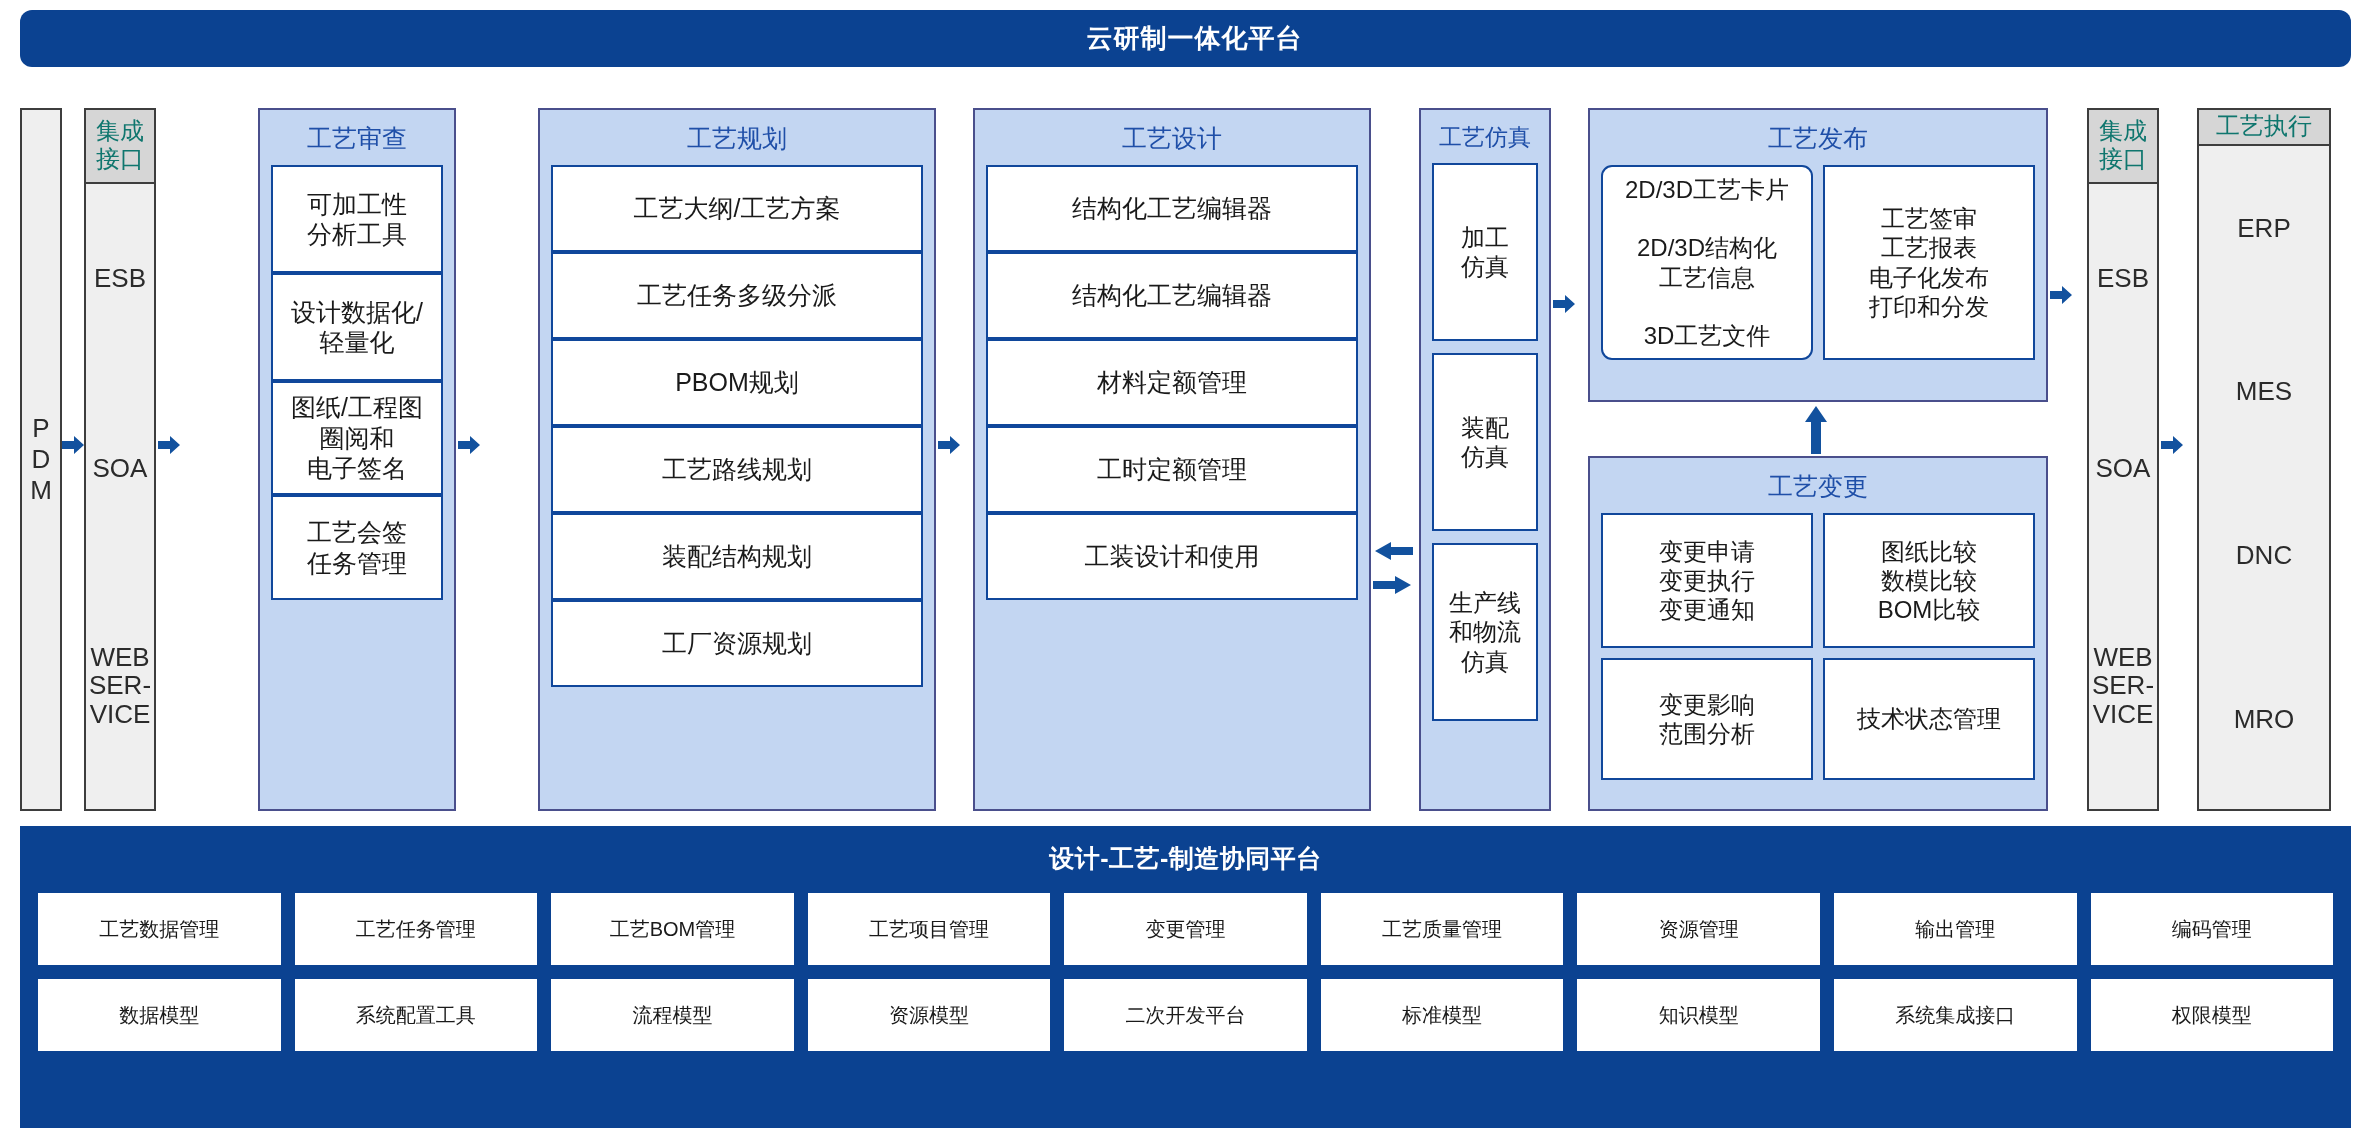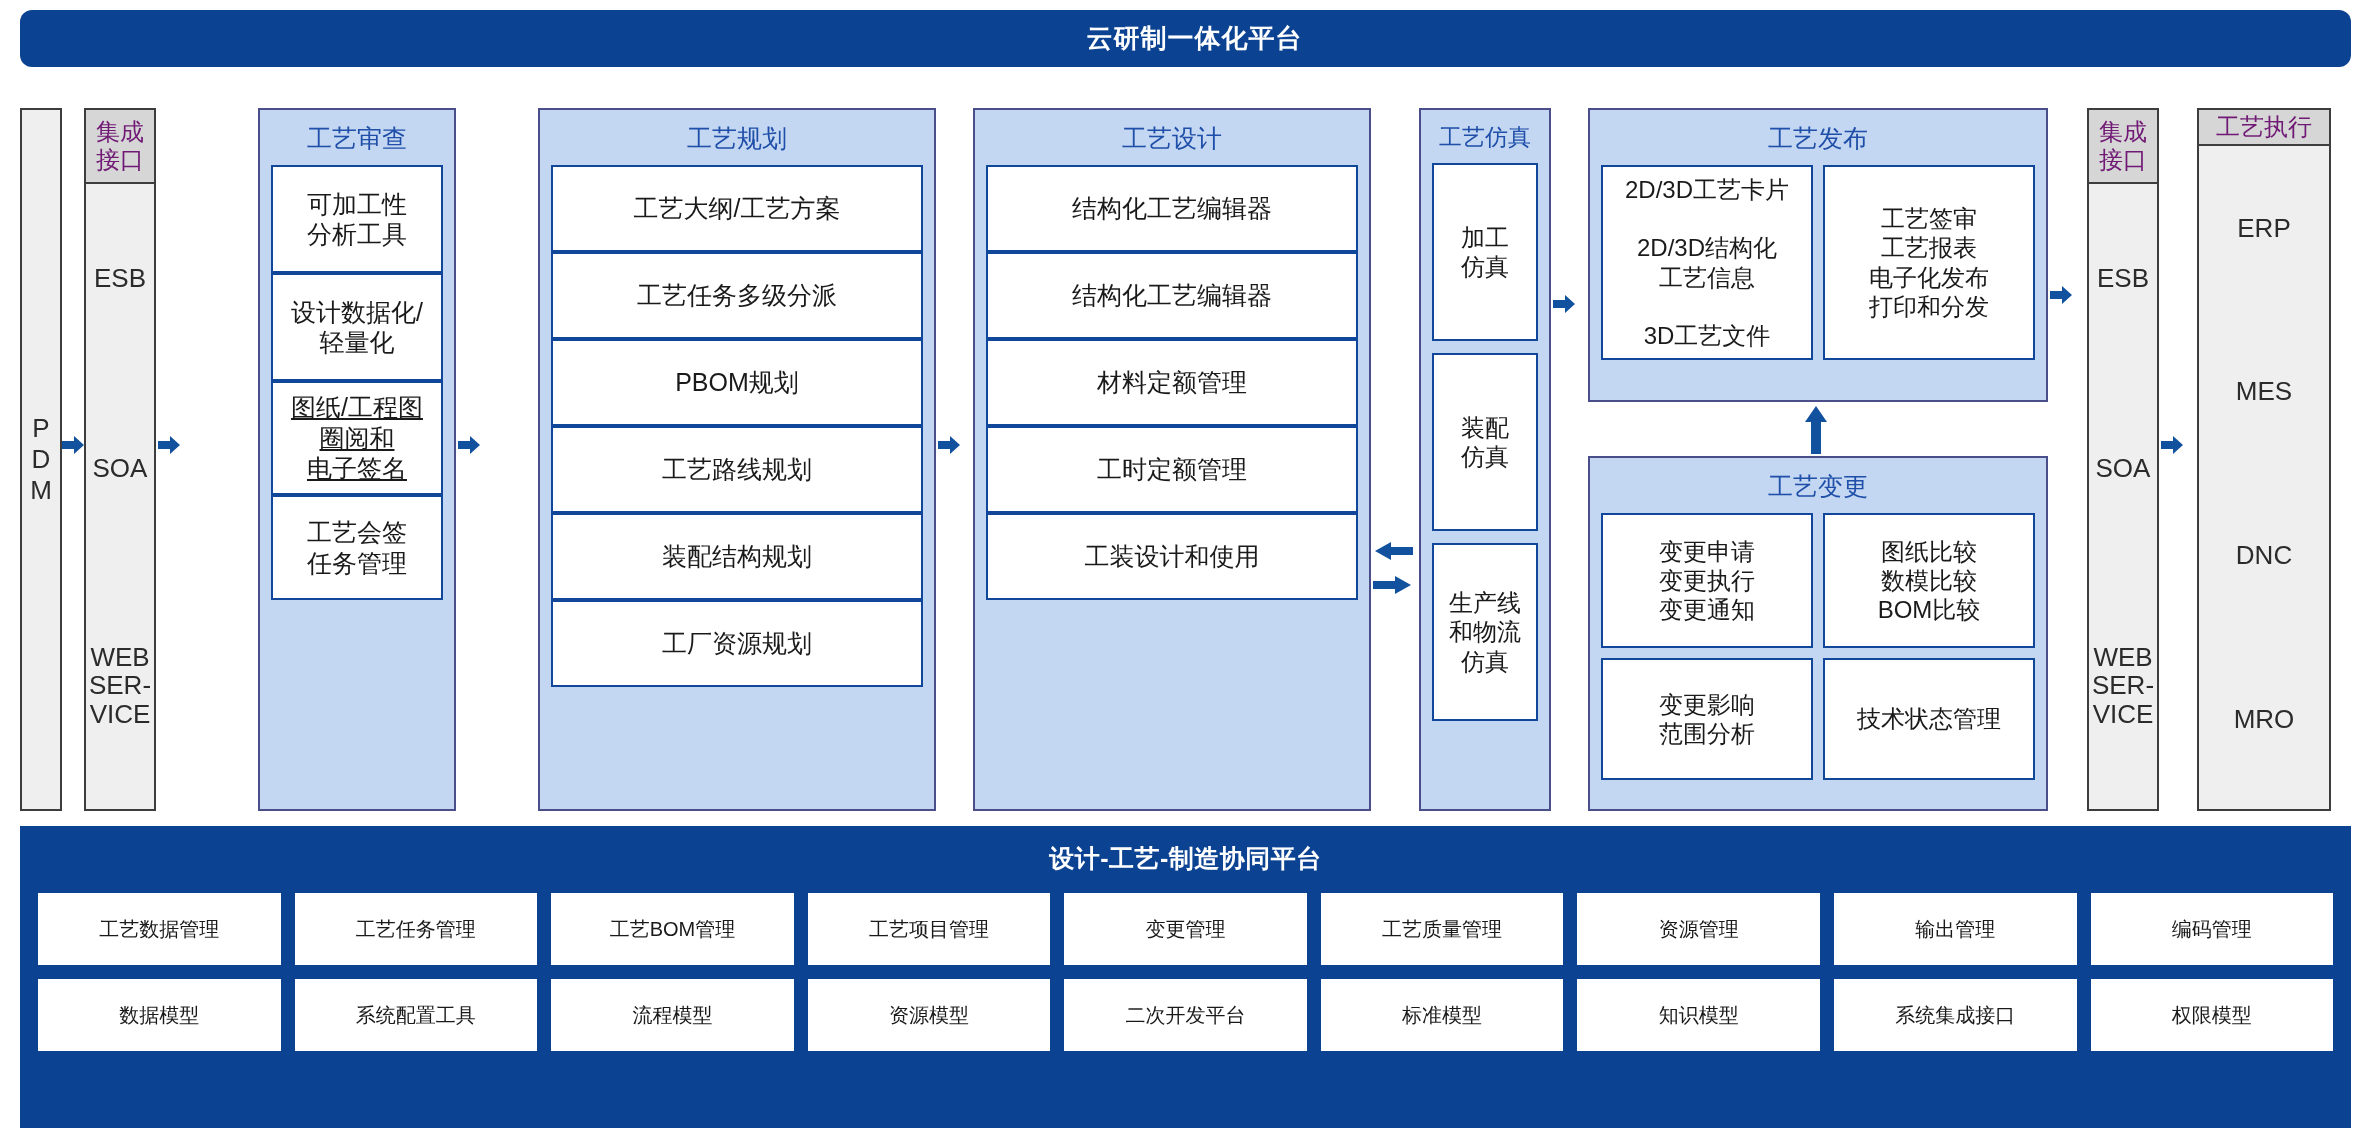--- a/index.html
+++ b/index.html
@@ -26,21 +26,21 @@
 
   
   .grey-col{
     position:absolute;background:#efefef;border:2px solid #3d3d3d;
     box-sizing:border-box;
   }
   .grey-head{
     background:#d6d6d6;border-bottom:2px solid #3d3d3d;
     box-sizing:border-box;width:100%;
     display:flex;align-items:center;justify-content:center;
-    font-size:24px;line-height:1.15;text-align:center;color:#701a75;
+    font-size:24px;line-height:1.15;text-align:center;color:#0f766e;font-family:Liberation Serif, serif;
   }
   .grey-body{
     display:flex;flex-direction:column;align-items:center;
     justify-content:space-around;height:calc(100% - 74px);
     font-size:26px;color:#2b2b2b;text-align:center;line-height:1.1;
   }
   .grey-body.full{height:100%;justify-content:center;}
   .vert-letters{
     display:flex;flex-direction:column;align-items:center;
     font-size:26px;line-height:1.18;color:#2b2b2b;
@@ -147,21 +147,21 @@
       </svg>
     </div>
 
     <div class="stage" style="left:258px;top:0px;width:198px;height:703px;">
       <div class="stage-title">工艺审查</div>
       <div class="cards">
         <div class="card multiline" style="height:108px;">可加工性
 分析工具</div>
         <div class="card multiline" style="height:108px;">设计数据化/
 轻量化</div>
-        <div class="card multiline" style="height:114px;text-decoration:underline;">图纸/工程图
+        <div class="card multiline" style="height:114px;">图纸/工程图
 圈阅和
 电子签名</div>
         <div class="card multiline" style="height:105px;">工艺会签
 任务管理</div>
       </div>
     </div>
 
     <div class="arrow" style="left:458px;top:326px;">
       <svg width="22" height="22" viewBox="0 0 22 22">
         <path d="M0 7 H12 V2 L22 11 L12 20 V15 H0 Z" fill="#12519e"></path>
@@ -223,21 +223,21 @@
 
     <div class="arrow" style="left:1553px;top:185px;">
       <svg width="22" height="22" viewBox="0 0 22 22">
         <path d="M0 7 H12 V2 L22 11 L12 20 V15 H0 Z" fill="#12519e"></path>
       </svg>
     </div>
 
     <div class="stage" style="left:1588px;top:0px;width:460px;height:294px;">
       <div class="stage-title">工艺发布</div>
       <div class="pair">
-        <div class="card multiline small" style="height:195px;">2D/3D工艺卡片
+        <div class="card multiline small" style="height:195px;border-radius:11px;">2D/3D工艺卡片
 
 2D/3D结构化
 工艺信息
 
 3D工艺文件</div>
         <div class="card multiline small" style="height:195px;">工艺签审
 工艺报表
 电子化发布
 打印和分发</div>
       </div>

